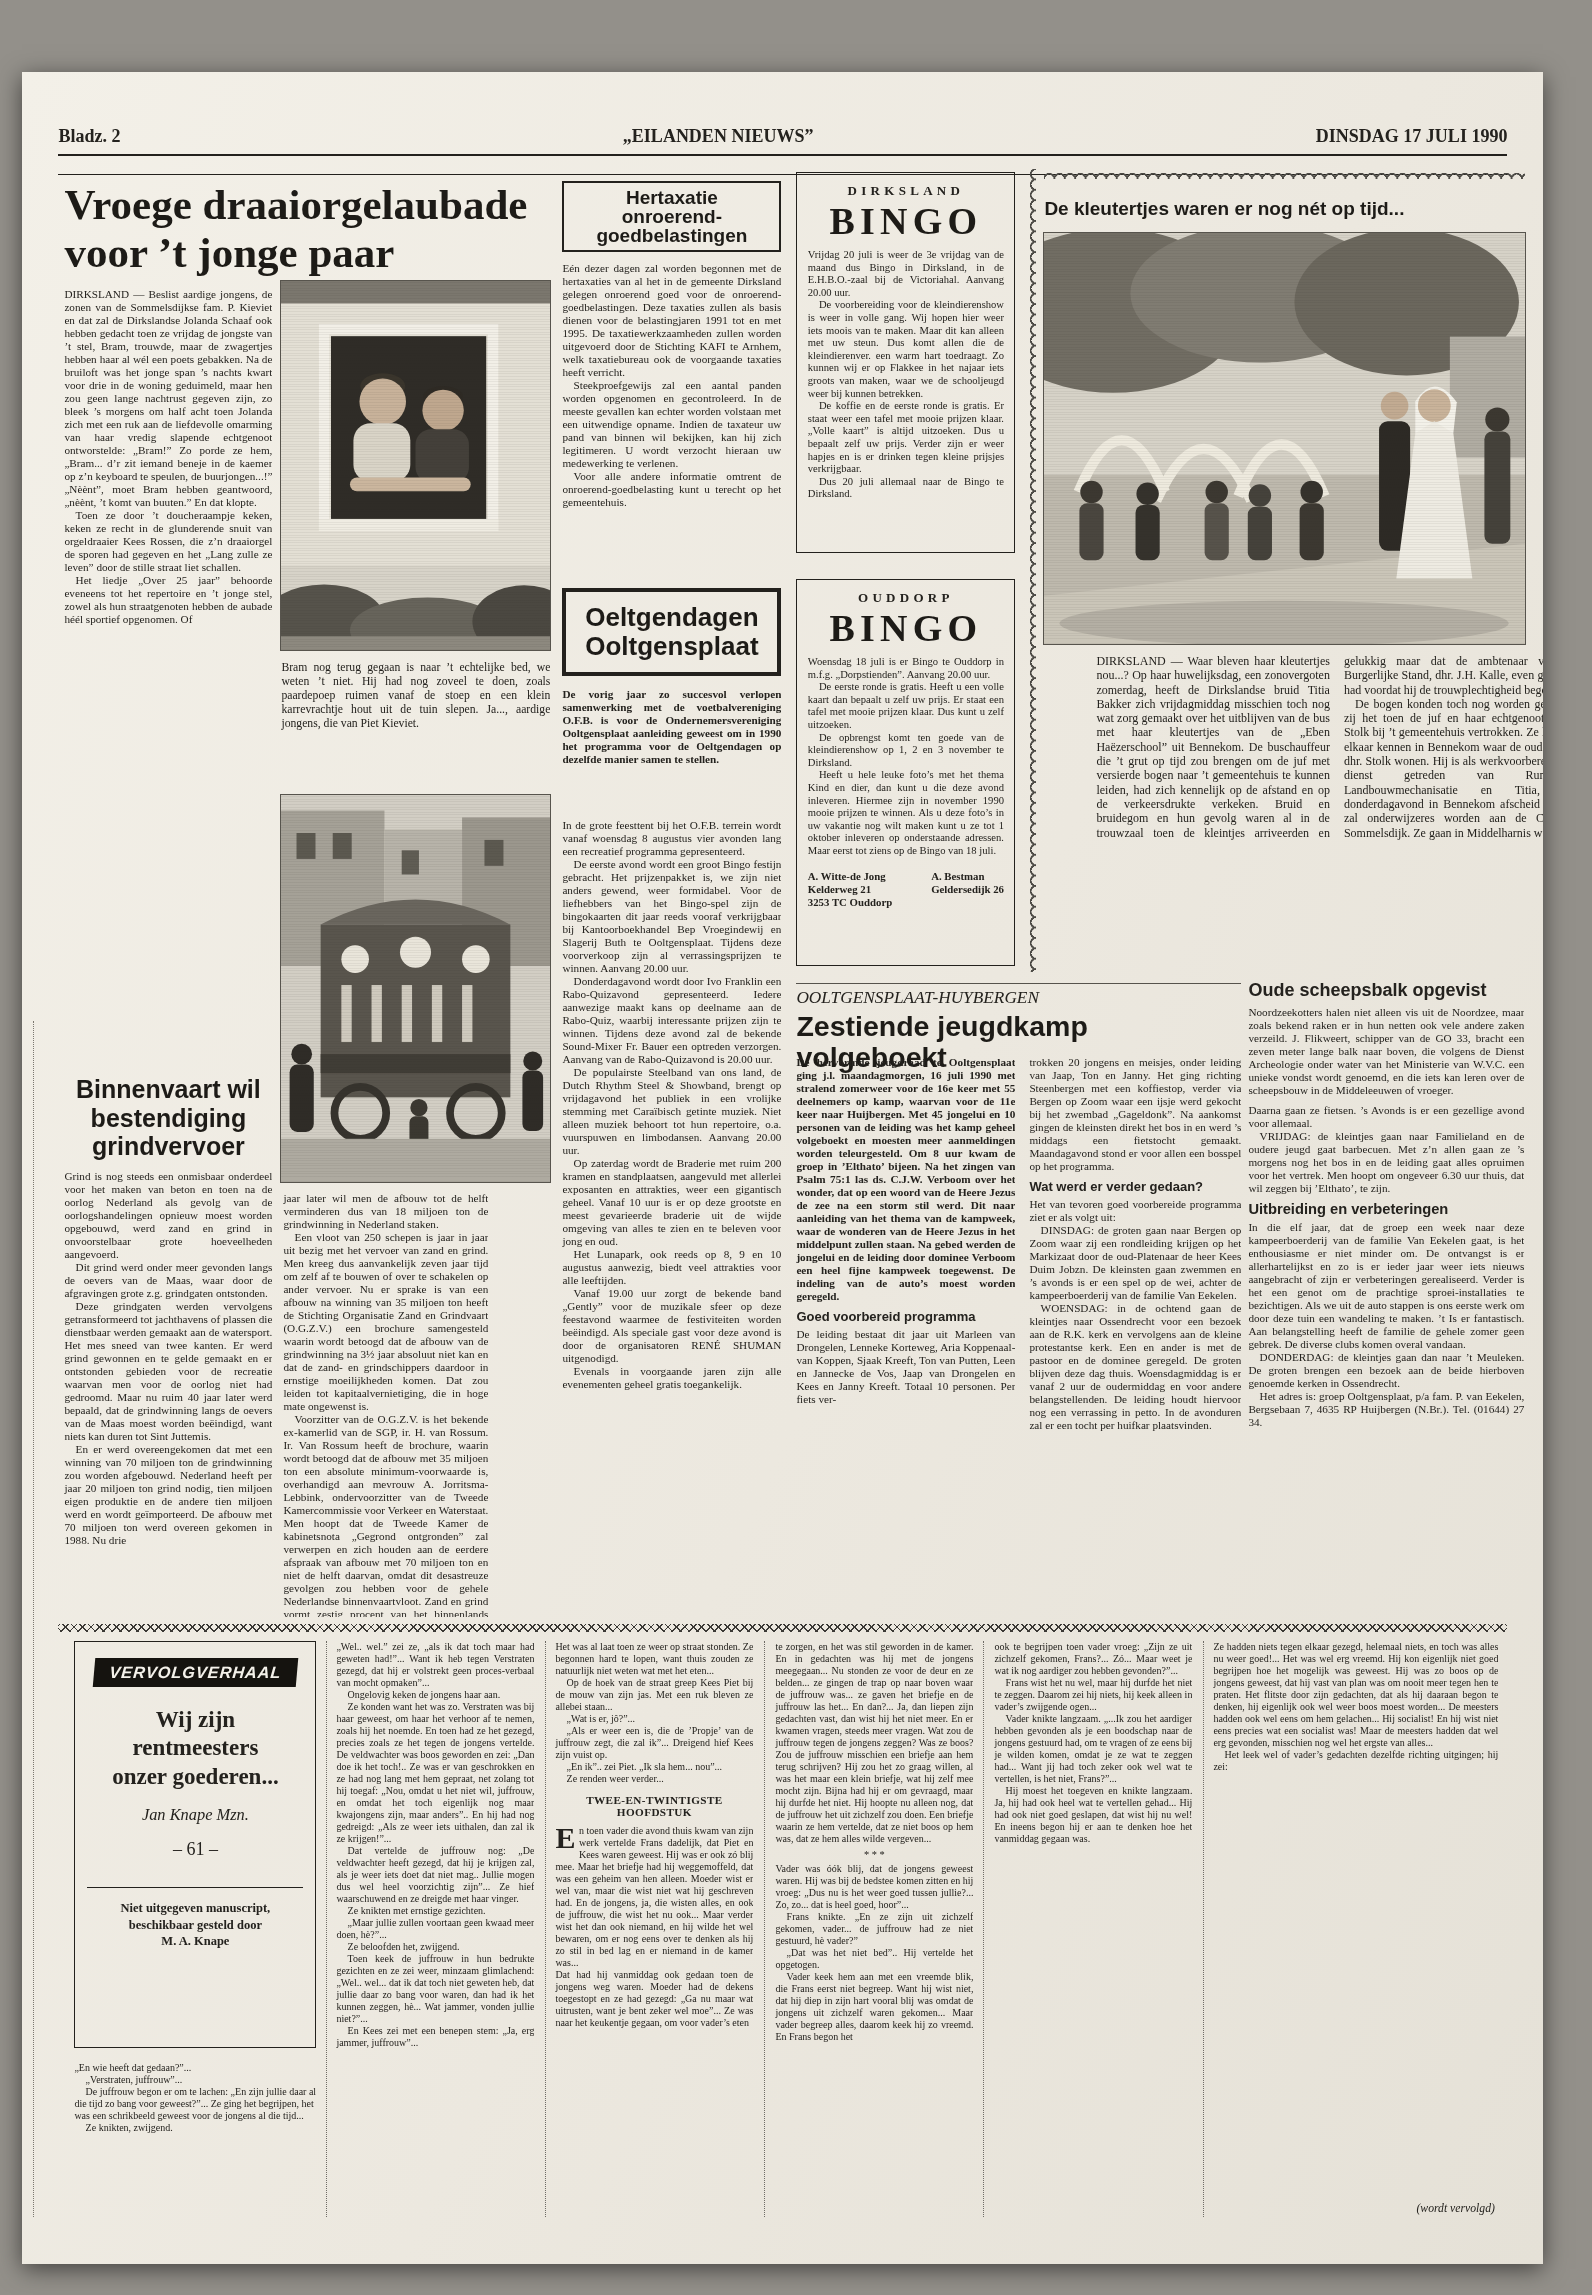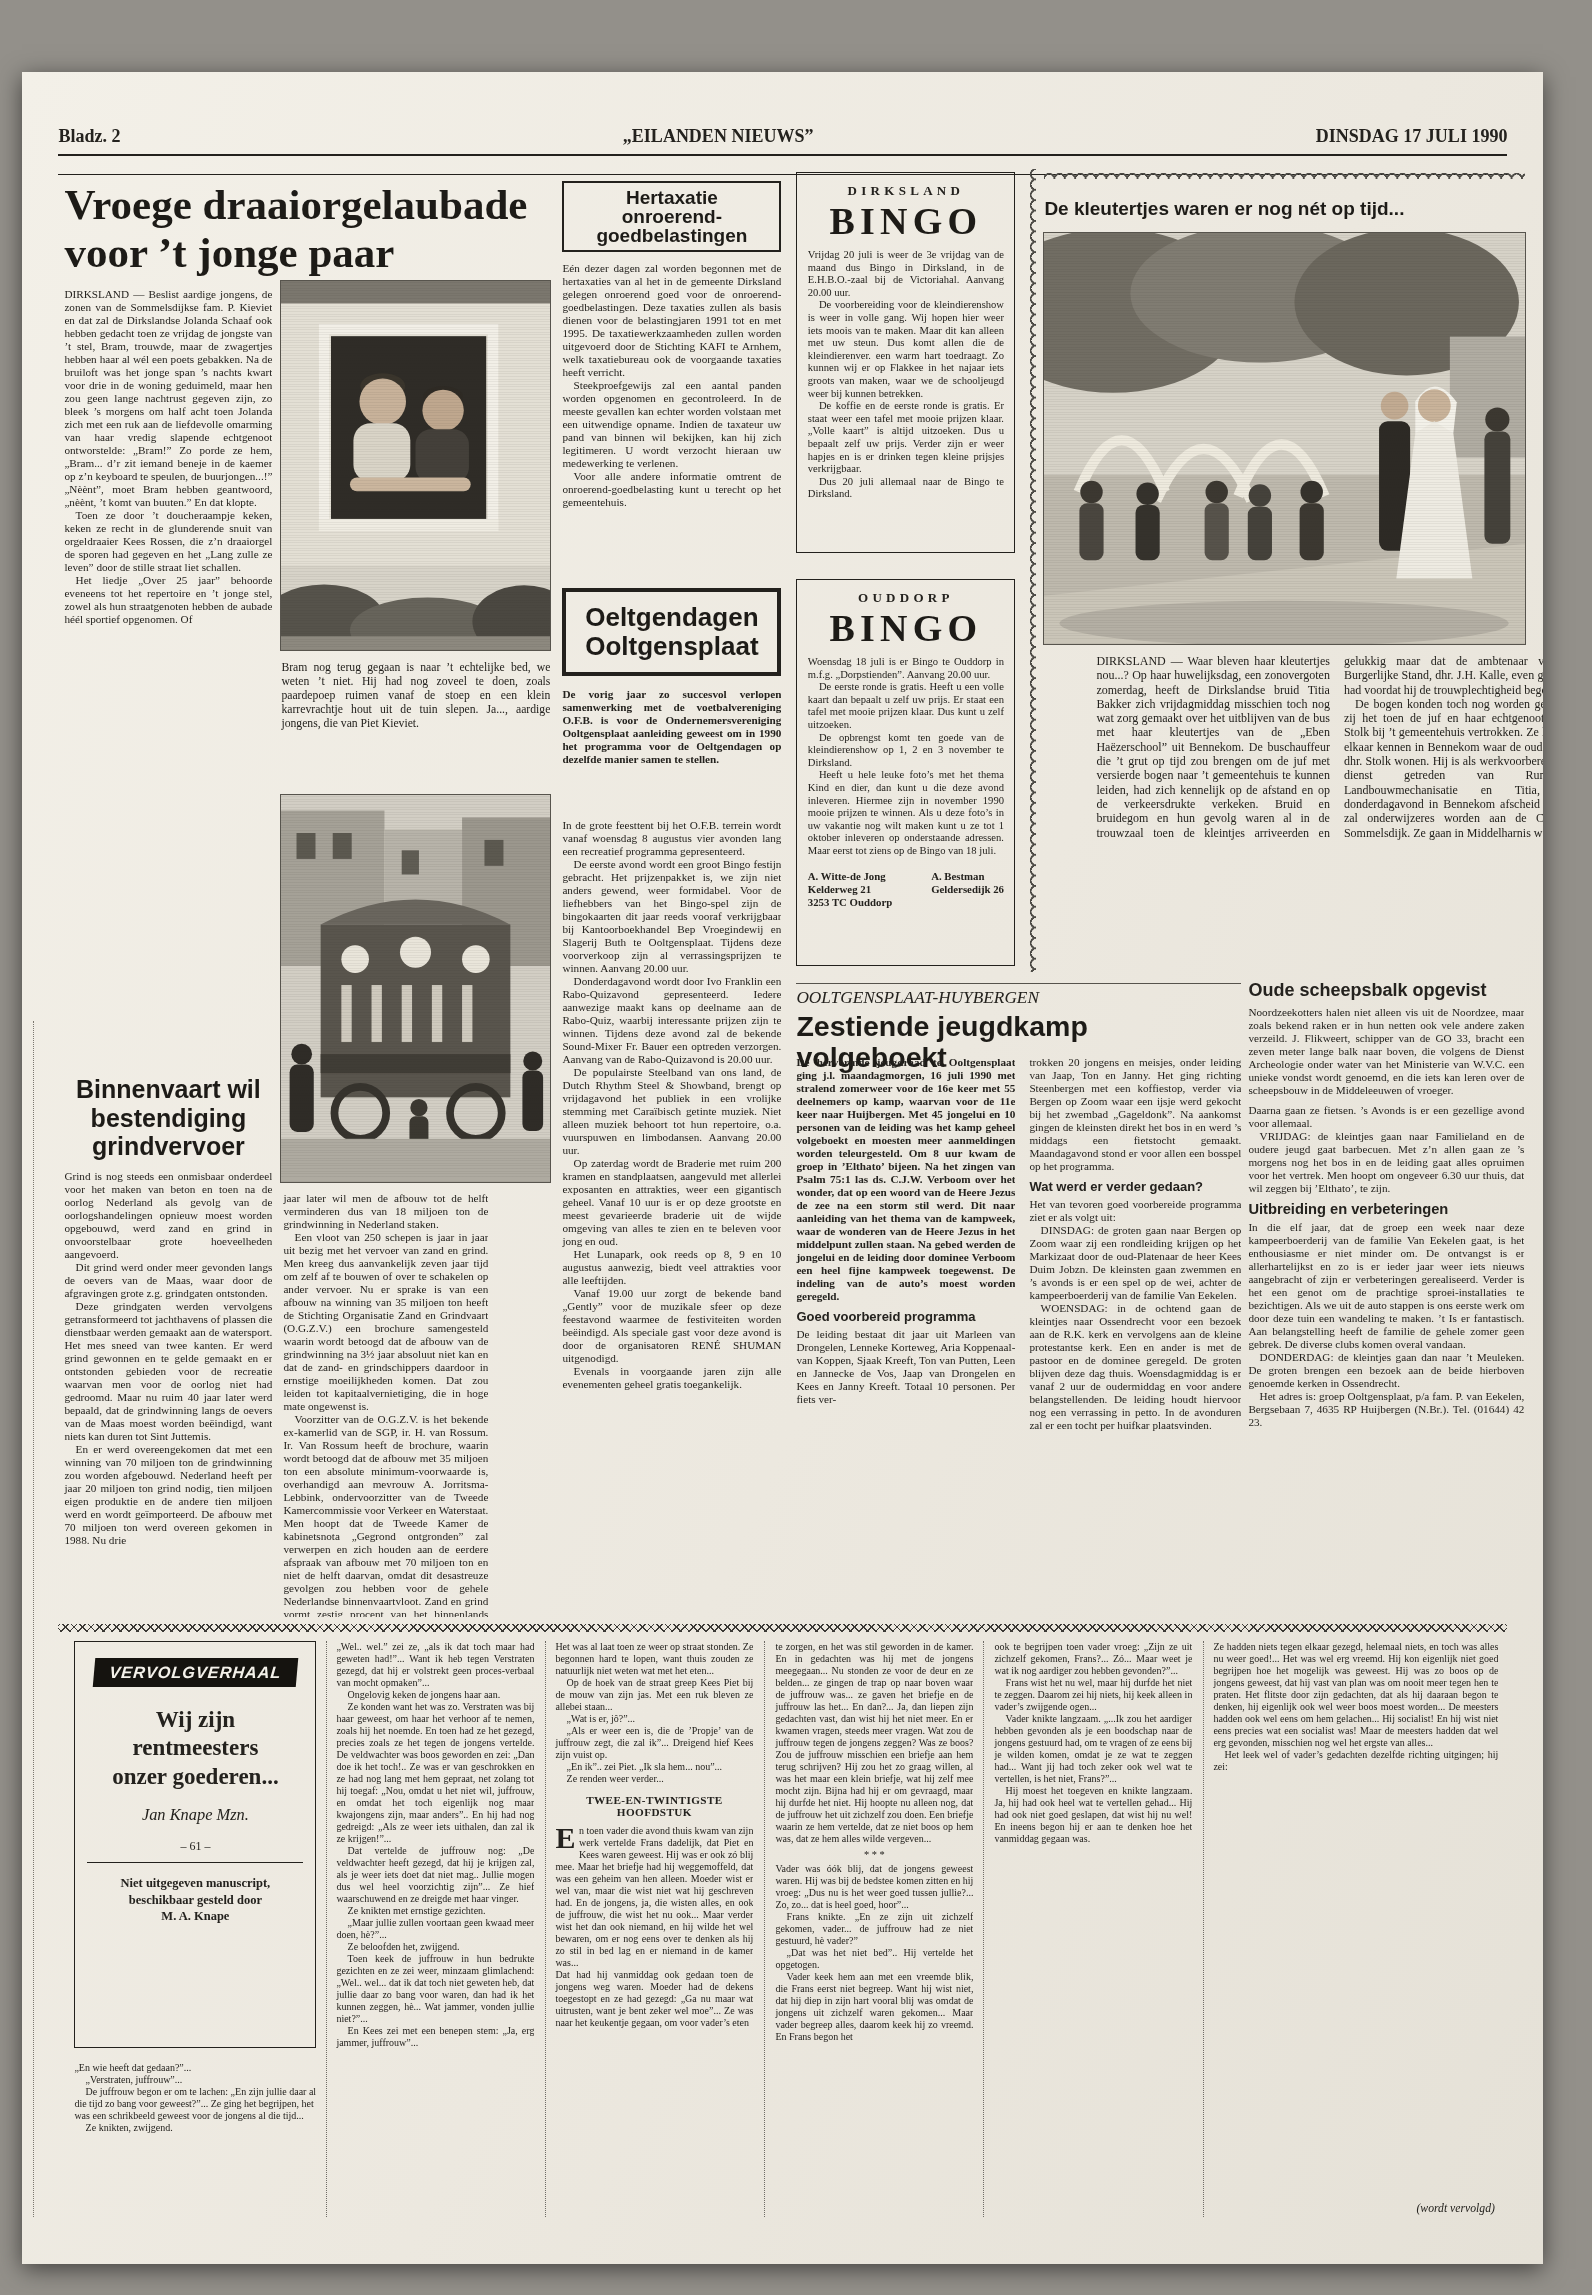--- a/index.html
+++ b/index.html
@@ -97,21 +97,21 @@
 
   
   #serial-box { left:52px; top:1569px; width:242px; height:407px; border:1.7px solid #23211d;
                 padding:15.5px 12px; text-align:center; overflow:hidden; }
   .serial-label { display:inline-block; background:#15130f; color:#f4f1ea;
                   font-family:"Liberation Sans",sans-serif; font-style:italic; font-weight:bold;
                   font-size:16.4px; padding:5.2px 15.5px; letter-spacing:0.9px; transform:skewX(-5deg);
                   margin-bottom:19px; }
   .serial-title { font-weight:bold; font-size:23px; line-height:28.5px; margin-bottom:14px; }
   .serial-author { font-style:italic; font-size:16.4px; margin-bottom:14px; }
-  .serial-part { font-size:12px; margin-bottom:8px; }
+  .serial-part { font-size:18px; margin-bottom:27px; }
   .serial-note { font-weight:bold; font-size:12.5px; line-height:16.4px;
                  border-top:0.9px solid #23211d; padding-top:12px; }
   #serial-c1 { left:52px; top:1990px; width:242px; height:155px; }
 
   #story-b { left:314px; top:1569px; width:198px; height:576px; }
   #story-c { left:533px; top:1569px; width:198px; height:576px; overflow:hidden; }
   #story-d { left:753px; top:1569px; width:198px; height:576px; overflow:hidden; }
   #story-e { left:972px; top:1569px; width:198px; height:576px; }
   #story-f { left:1191px; top:1569px; width:285px; height:576px; }
   .chapter { font-weight:bold; font-size:11.2px; letter-spacing:0.4px; text-align:center; margin:8.6px 0 7px; }
@@ -342,21 +342,21 @@
         <p>Noordzeekotters halen niet alleen vis uit de Noordzee, maar zoals bekend raken er in hun netten ook vele andere zaken verzeild. J. Flikweert, schipper van de GO 33, bracht een zeven meter lange balk naar boven, die volgens de Dienst Archeologie onder water van het Ministerie van W.V.C. een unieke vondst wordt genoemd, en die iets kan leren over de scheepsbouw in de Middeleeuwen of vroeger.</p>
       </div>
     <div class="btxt" style="margin-top:7px;">
         <p>Daarna gaan ze fietsen. ’s Avonds is er een gezellige avond voor allemaal.</p>
         <p>VRIJDAG: de kleintjes gaan naar Familieland en de oudere jeugd gaat barbecuen. Met z’n allen gaan ze ’s morgens nog het bos in en de leiding gaat alles opruimen voor het vertrek. Men hoopt om ongeveer 6.30 uur thuis, dat wil zeggen bij ’Elthato’, te zijn.</p>
       </div>
     <div class="subhead" style="font-size:14.7px;">Uitbreiding en verbeteringen</div>
     <div class="btxt">
         <p>In die elf jaar, dat de groep een week naar deze kampeerboerderij van de familie Van Eekelen gaat, is het enthousiasme er niet minder om. De ontvangst is er allerhartelijkst en zo is er ieder jaar weer iets nieuws aangebracht of zijn er verbeteringen gerealiseerd. Verder is het een genot om de prachtige sproei-installaties te bezichtigen. Als we uit de auto stappen is ons eerste werk om door deze tuin een wandeling te maken. ’t Is er fantastisch. Aan belangstelling heeft de familie de gehele zomer geen gebrek. De diverse clubs komen overal vandaan.</p>
         <p>DONDERDAG: de kleintjes gaan dan naar ’t Meuleken. De groten brengen een bezoek aan de beide hierboven genoemde kerken in Ossendrecht.</p>
-        <p>Het adres is: groep Ooltgensplaat, p/a fam. P. van Eekelen, Bergsebaan 7, 4635 RP Huijbergen (N.Br.). Tel. (01644) 42 23.</p>
+        <p>Het adres is: groep Ooltgensplaat, p/a fam. P. van Eekelen, Bergsebaan 7, 4635 RP Huijbergen (N.Br.). Tel. (01644) 27 34.</p>
       </div>
   </div>
 
   <div class="abs" id="star-row"></div>
 
   <div class="abs" id="serial-box">
     <div class="serial-label">VERVOLGVERHAAL</div>
     <div class="serial-title pre">Wij zijn
 rentmeesters
 onzer goederen...</div>

